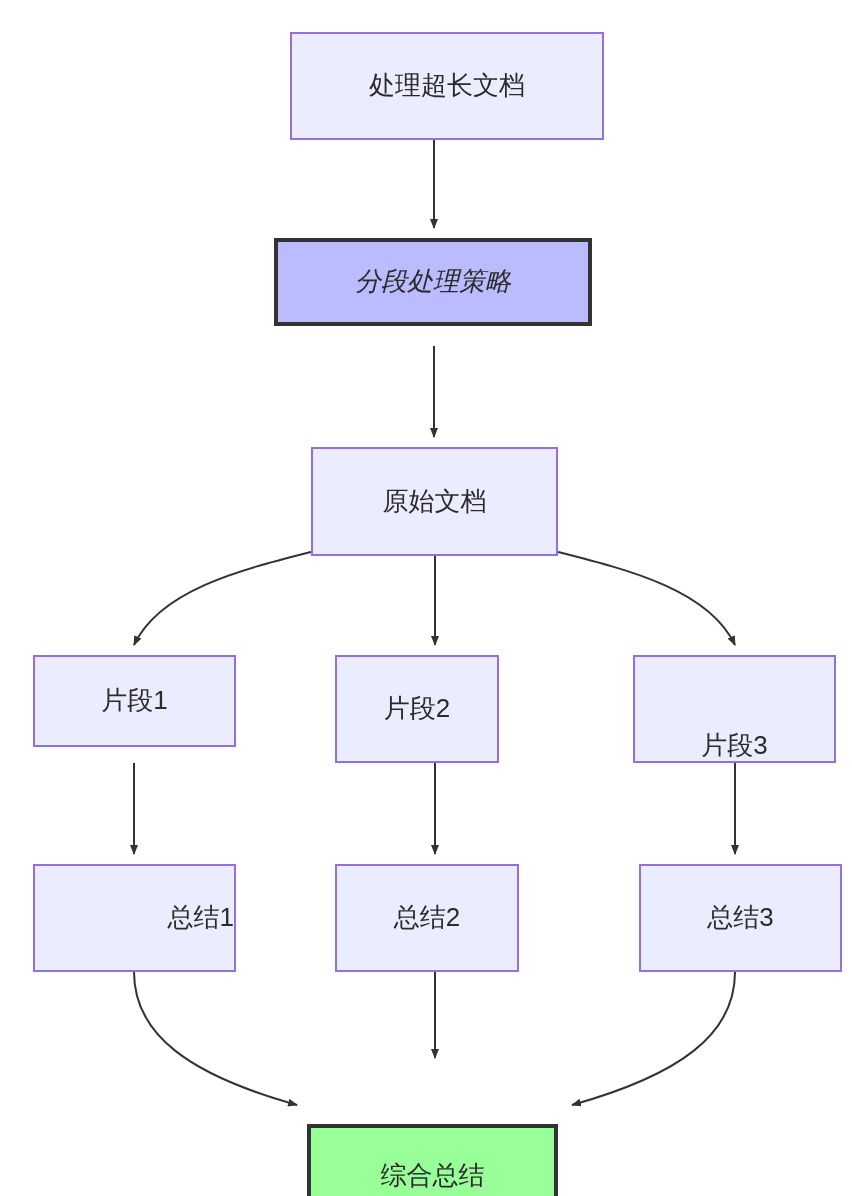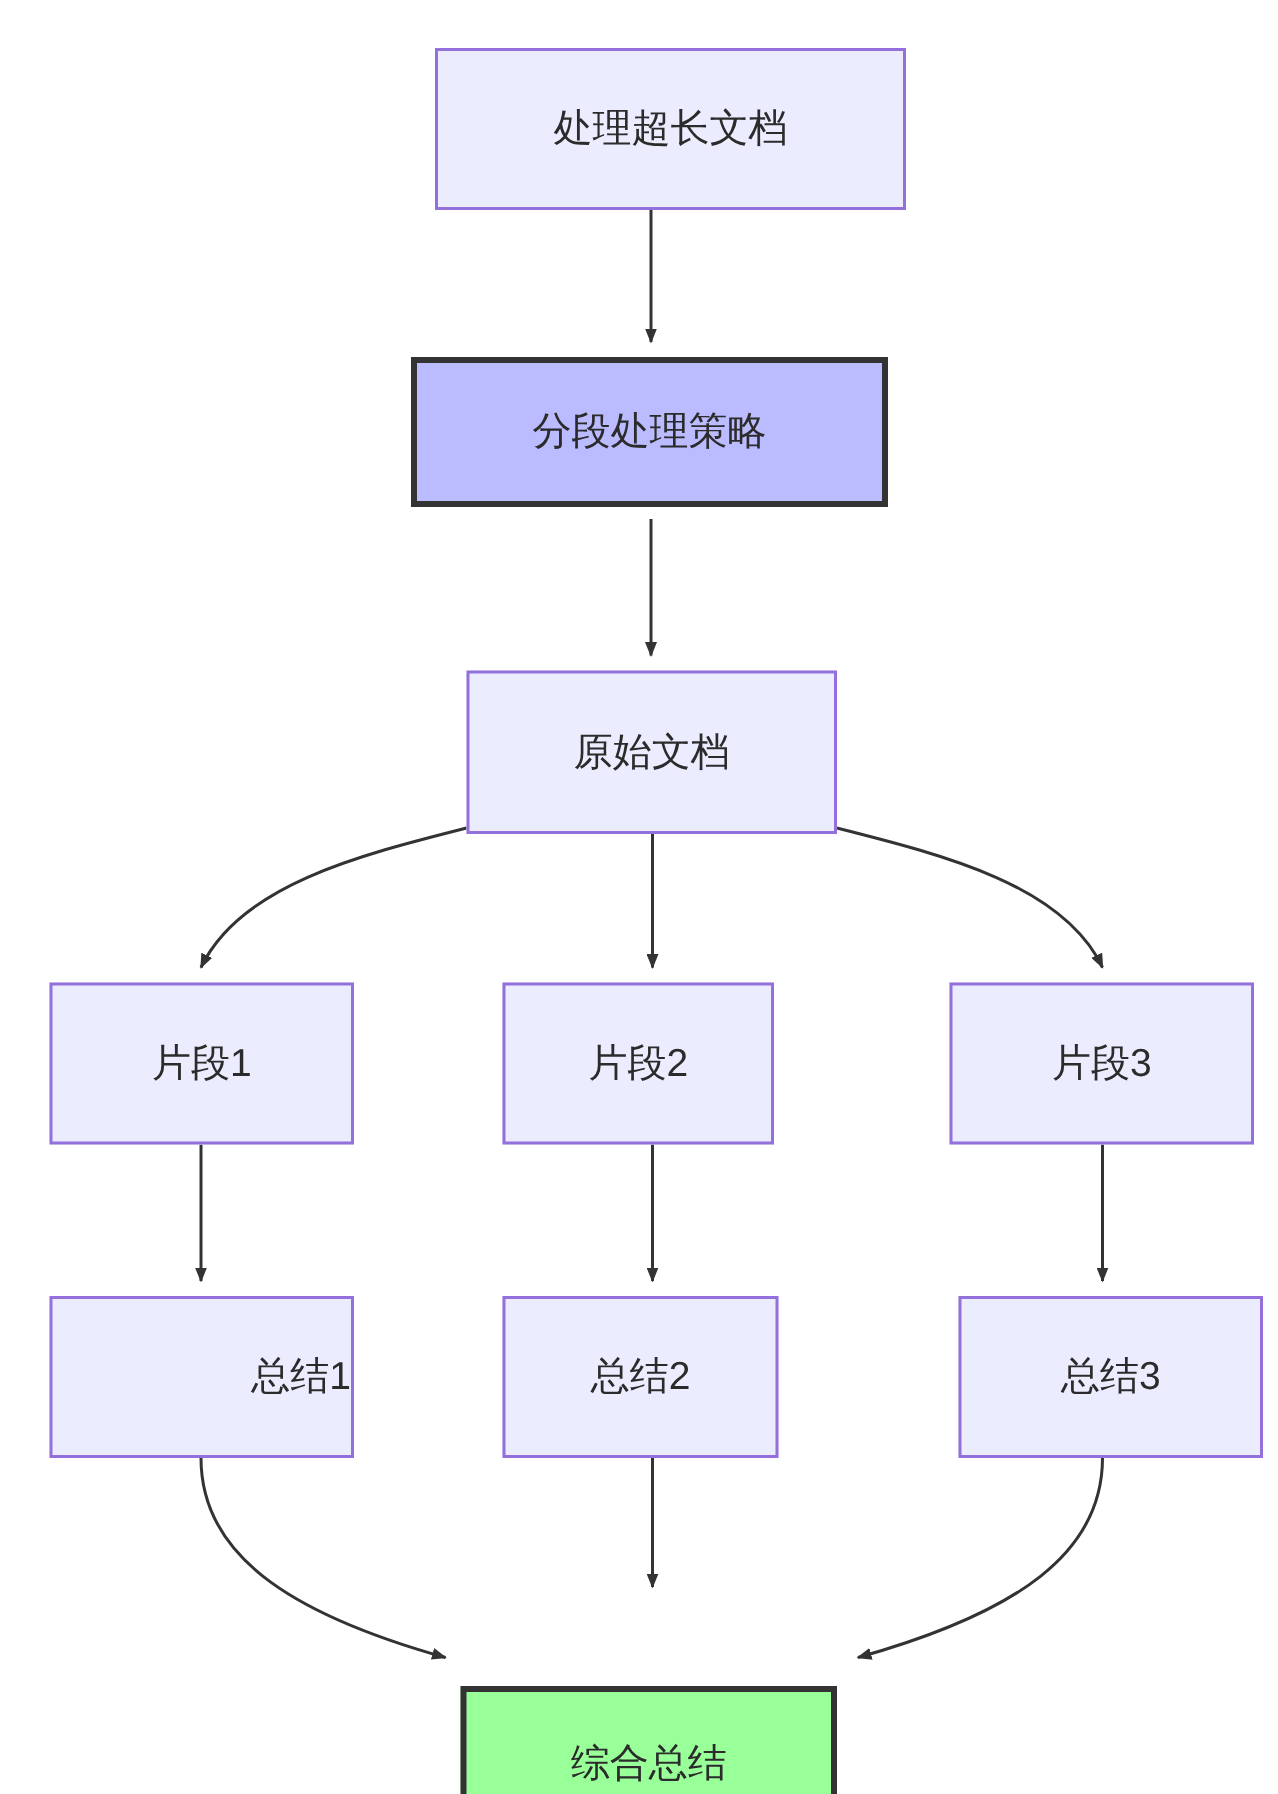--- a/index.html
+++ b/index.html
@@ -57,25 +57,25 @@
   }
   .node.style-final {
     background: #99FF99;
     border: 4px solid #333333;
     color: #2b2b2b;
     font-size: 26px;
   }
 
   
   #node-root        { left: 290px; top: 32px;   width: 314px; height: 108px; }
-  #node-strategy    { left: 274px; top: 238px;  width: 318px; height: 100px; }
+  #node-strategy    { left: 274px; top: 238px;  width: 318px; height: 88px; font-style: italic; }
   #node-source      { left: 311px; top: 447px;  width: 247px; height: 109px; }
-  #node-chunk-1     { left: 33px;  top: 655px;  width: 203px; height: 108px; }
-  #node-chunk-2     { left: 335px; top: 655px;  width: 181px; height: 108px; }
-  #node-chunk-3     { left: 633px; top: 655px;  width: 203px; height: 108px; }
+  #node-chunk-1     { left: 33px;  top: 655px;  width: 203px; height: 92px; }
+  #node-chunk-2     { left: 335px; top: 655px;  width: 164px; height: 108px; }
+  #node-chunk-3     { left: 633px; top: 655px;  width: 203px; height: 108px; align-items: flex-end; }
   #node-summary-1   { left: 33px;  top: 864px;  width: 203px; height: 108px; justify-content: flex-end; }
   #node-summary-2   { left: 335px; top: 864px;  width: 184px; height: 108px; }
   #node-summary-3   { left: 639px; top: 864px;  width: 203px; height: 108px; }
   #node-final       { left: 307px; top: 1124px; width: 251px; height: 104px; }
 </style>
 </head>
 <body>
 
 <div id="diagram-root">
 

